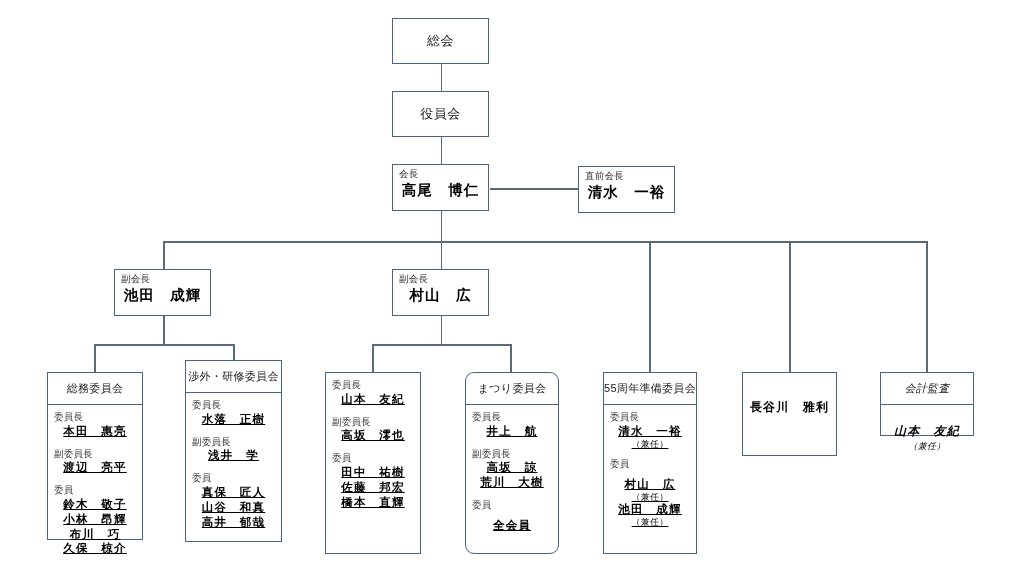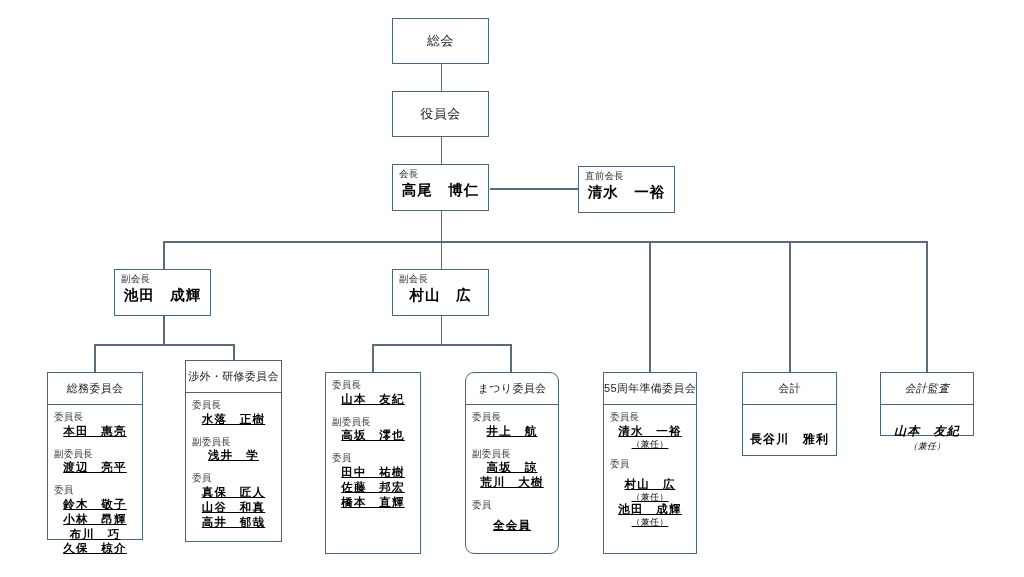--- a/index.html
+++ b/index.html
@@ -267,21 +267,20 @@
       <div class="grp-names">
         <span class="nm">村山　広</span>
         <span class="sub">（兼任）</span>
         <span class="nm">池田　成輝</span>
         <span class="sub">（兼任）</span>
       </div>
     </div>
   </div>
 
   <div class="node" style="left:742px; top:372px; width:95px; height:84px;">
-    <div class="cbox-head">会計</div>
     <div class="plain-name">
       <span>長谷川　雅利</span>
     </div>
   </div>
 
   <div class="node" style="left:880px; top:372px; width:94px; height:64px;font-style:italic;">
     <div class="cbox-head">会計監査</div>
     <div class="plain-name" style="padding-top:18px;">
       <span>山本　友紀</span>
       <span class="sub">（兼任）</span>

